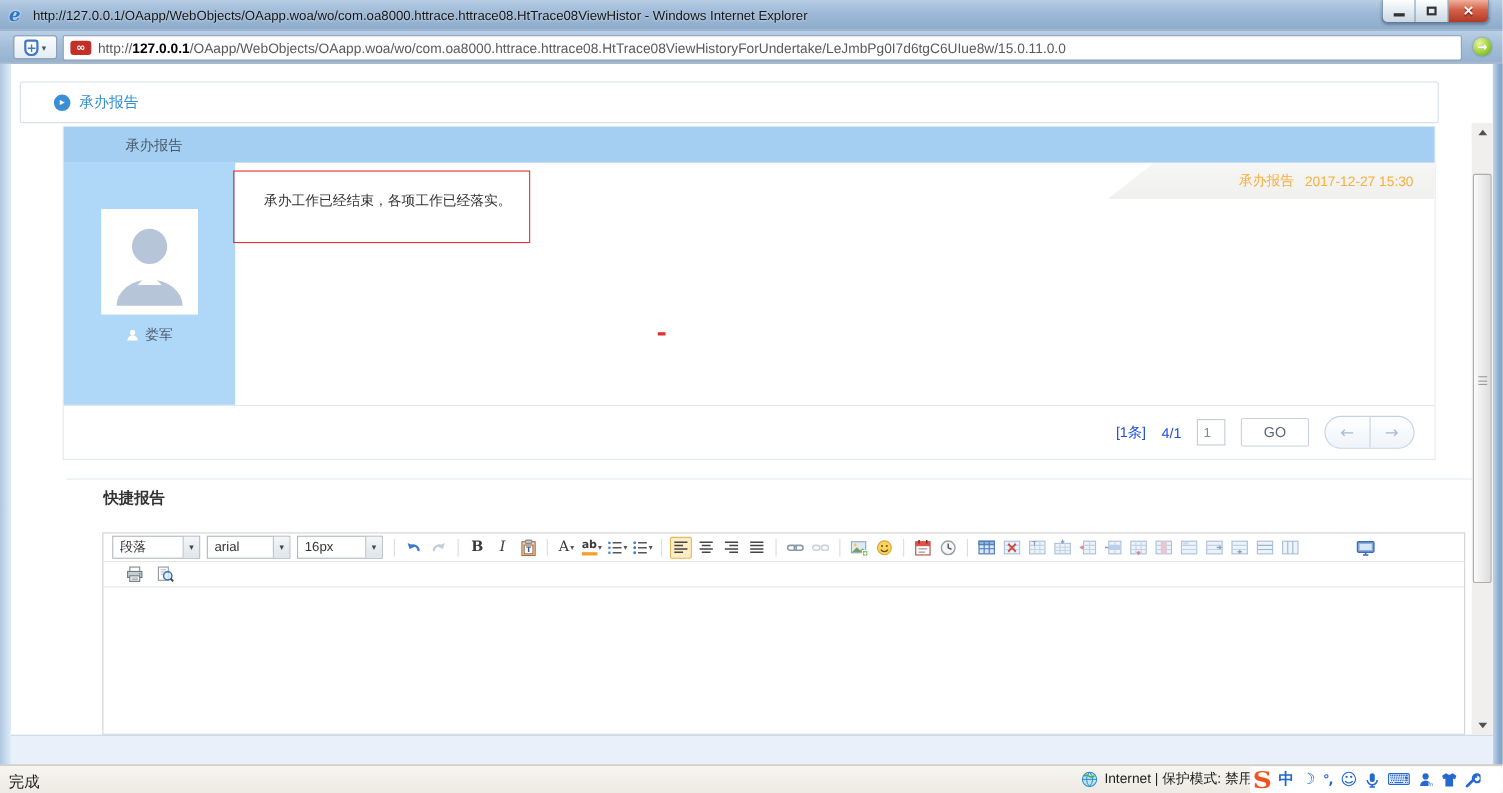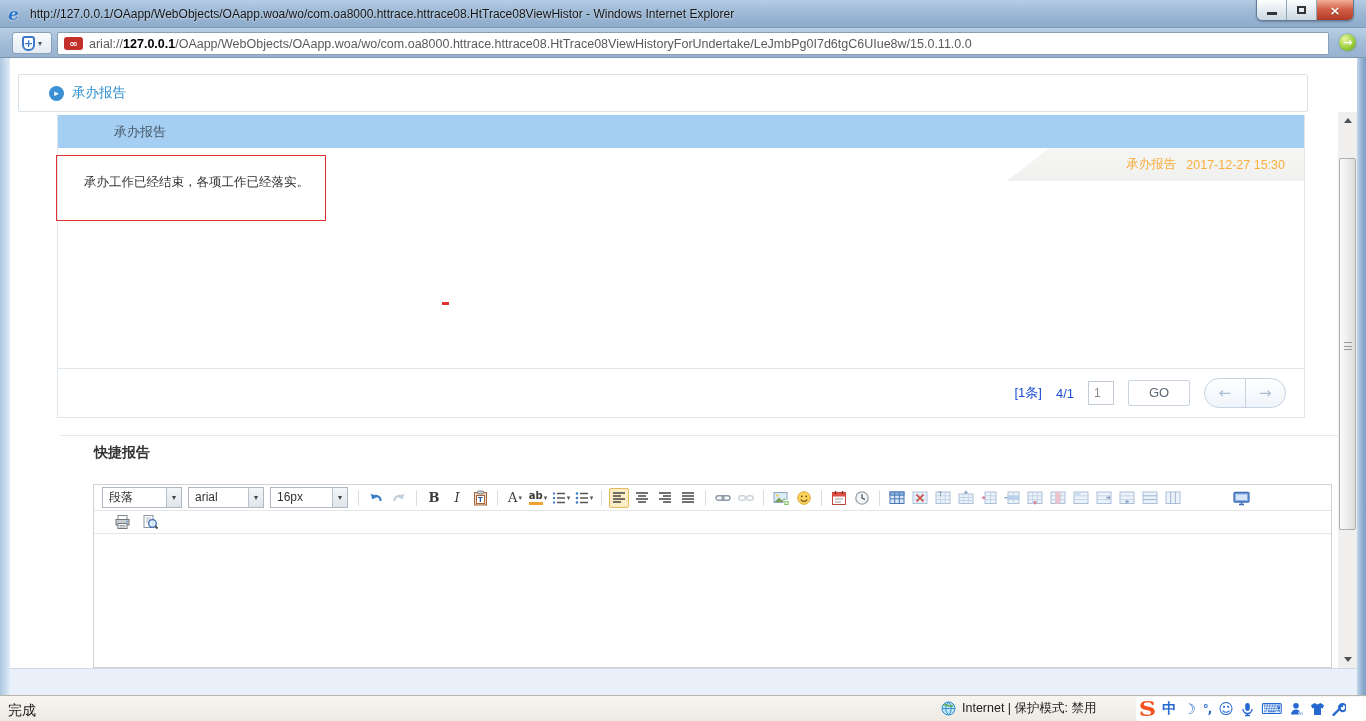--- a/index.html
+++ b/index.html
@@ -132,21 +132,21 @@
     background:linear-gradient(90deg,#fbfbfb,#e9e9e9 60%,#dcdcdc); border:1px solid #adadad;
     border-radius:2px; }
   .sb-grip { position:absolute; left:4px; top:183px; width:8px; height:8px;
     border-top:1px solid #9a9a9a; border-bottom:1px solid #9a9a9a; }
   .sb-grip:before { content:""; position:absolute; left:0; top:3px; width:8px; height:1px; background:#9a9a9a; }
 
   
   .statusbar { position:absolute; left:0; top:695px; width:1366px; height:26px;
     background:linear-gradient(#f7f5f0,#edeae3); border-top:1px solid #b9b5ac; }
   .status-left { position:absolute; left:8px; top:6px; font-size:14px; color:#222; }
-  .zone { position:absolute; left:941px; top:4px; display:flex; align-items:center; gap:6px;
+  .zone { position:absolute; left:983px; top:4px; display:flex; align-items:center; gap:6px;
     font-size:12.5px; color:#222;justify-content:flex-end; }
   .ime-bar { position:absolute; left:1136px; top:1px; width:230px; height:24px; background:#fff;
     border-radius:3px; display:flex; align-items:center; gap:7px; padding:0 4px; }
   .sogou-s { font:bold 21px/22px "DejaVu Serif",serif; color:#f4511e; transform:scaleX(1.15); }
   .ime-t { color:#2468d0; font-family:"DejaVu Sans",sans-serif; }
   .ime-zh { font-weight:bold; font-size:14px; }
   .ime-moon { font-size:14px; } .ime-punct { font-size:12px; font-weight:bold; letter-spacing:-1px; }
   .ime-smile { font-size:15px; } .ime-kbd { font-size:15px; }
 
   svg { display:block; }
@@ -168,37 +168,53 @@
   </div>
 </div>
 
 <div class="addressbar">
   <div class="fav-btn">
     <span class="shield">+</span>
     <span class="drop-arrow">▾</span>
   </div>
   <div class="addr-field">
     <span class="favicon">∞</span>
-    <span class="url"><span>arial://</span><b>127.0.0.1</b><span>/OAapp/WebObjects/OAapp.woa/wo/com.oa8000.httrace.httrace08.HtTrace08ViewHistoryForUndertake/LeJmbPg0I7d6tgC6UIue8w/15.0.11.0.0</span></span>
+    <span class="url"><span>http://</span><b>127.0.0.1</b><span>/OAapp/WebObjects/OAapp.woa/wo/com.oa8000.httrace.httrace08.HtTrace08ViewHistoryForUndertake/LeJmbPg0I7d6tgC6UIue8w/15.0.11.0.0</span></span>
   </div>
   <div class="go-btn">→</div>
 </div>
 
 <div class="viewport">
   <div class="frame-left"></div>
   <div class="frame-right"></div>
 
   <div class="page-header">
     <span class="hdr-bullet">▸</span>
     <span class="hdr-title">承办报告</span>
   </div>
 
   <div class="main-box">
     <div class="blue-bar">承办报告</div>
     <div class="content-row">
+      <div class="left-panel">
+        <div class="avatar-box">
+          <svg width="88" height="96" viewBox="0 0 88 96">
+            <circle cx="44" cy="34" r="16" fill="#b7c5d9"></circle>
+            <path d="M14 88 a30 24 0 0 1 60 0 Z" fill="#b7c5d9"></path>
+            <path d="M44 58 l11 11 h-22 Z" fill="#ffffff"></path>
+          </svg>
+        </div>
+        <div class="name-row">
+          <svg width="11" height="11" viewBox="0 0 11 11">
+            <circle cx="5.5" cy="3.2" r="2.4" fill="#fff"></circle>
+            <path d="M0.8 10.5 a4.7 4.7 0 0 1 9.4 0 Z" fill="#fff"></path>
+          </svg>
+          <span>娄军</span>
+        </div>
+      </div>
       <div class="msg-area">
         <div class="banner">
           <span>承办报告</span>
           <span>2017-12-27 15:30</span>
         </div>
         <div class="msg-red-box"></div>
         <div class="msg-text">承办工作已经结束，各项工作已经落实。</div>
         <div class="red-dash"></div>
       </div>
     </div>

